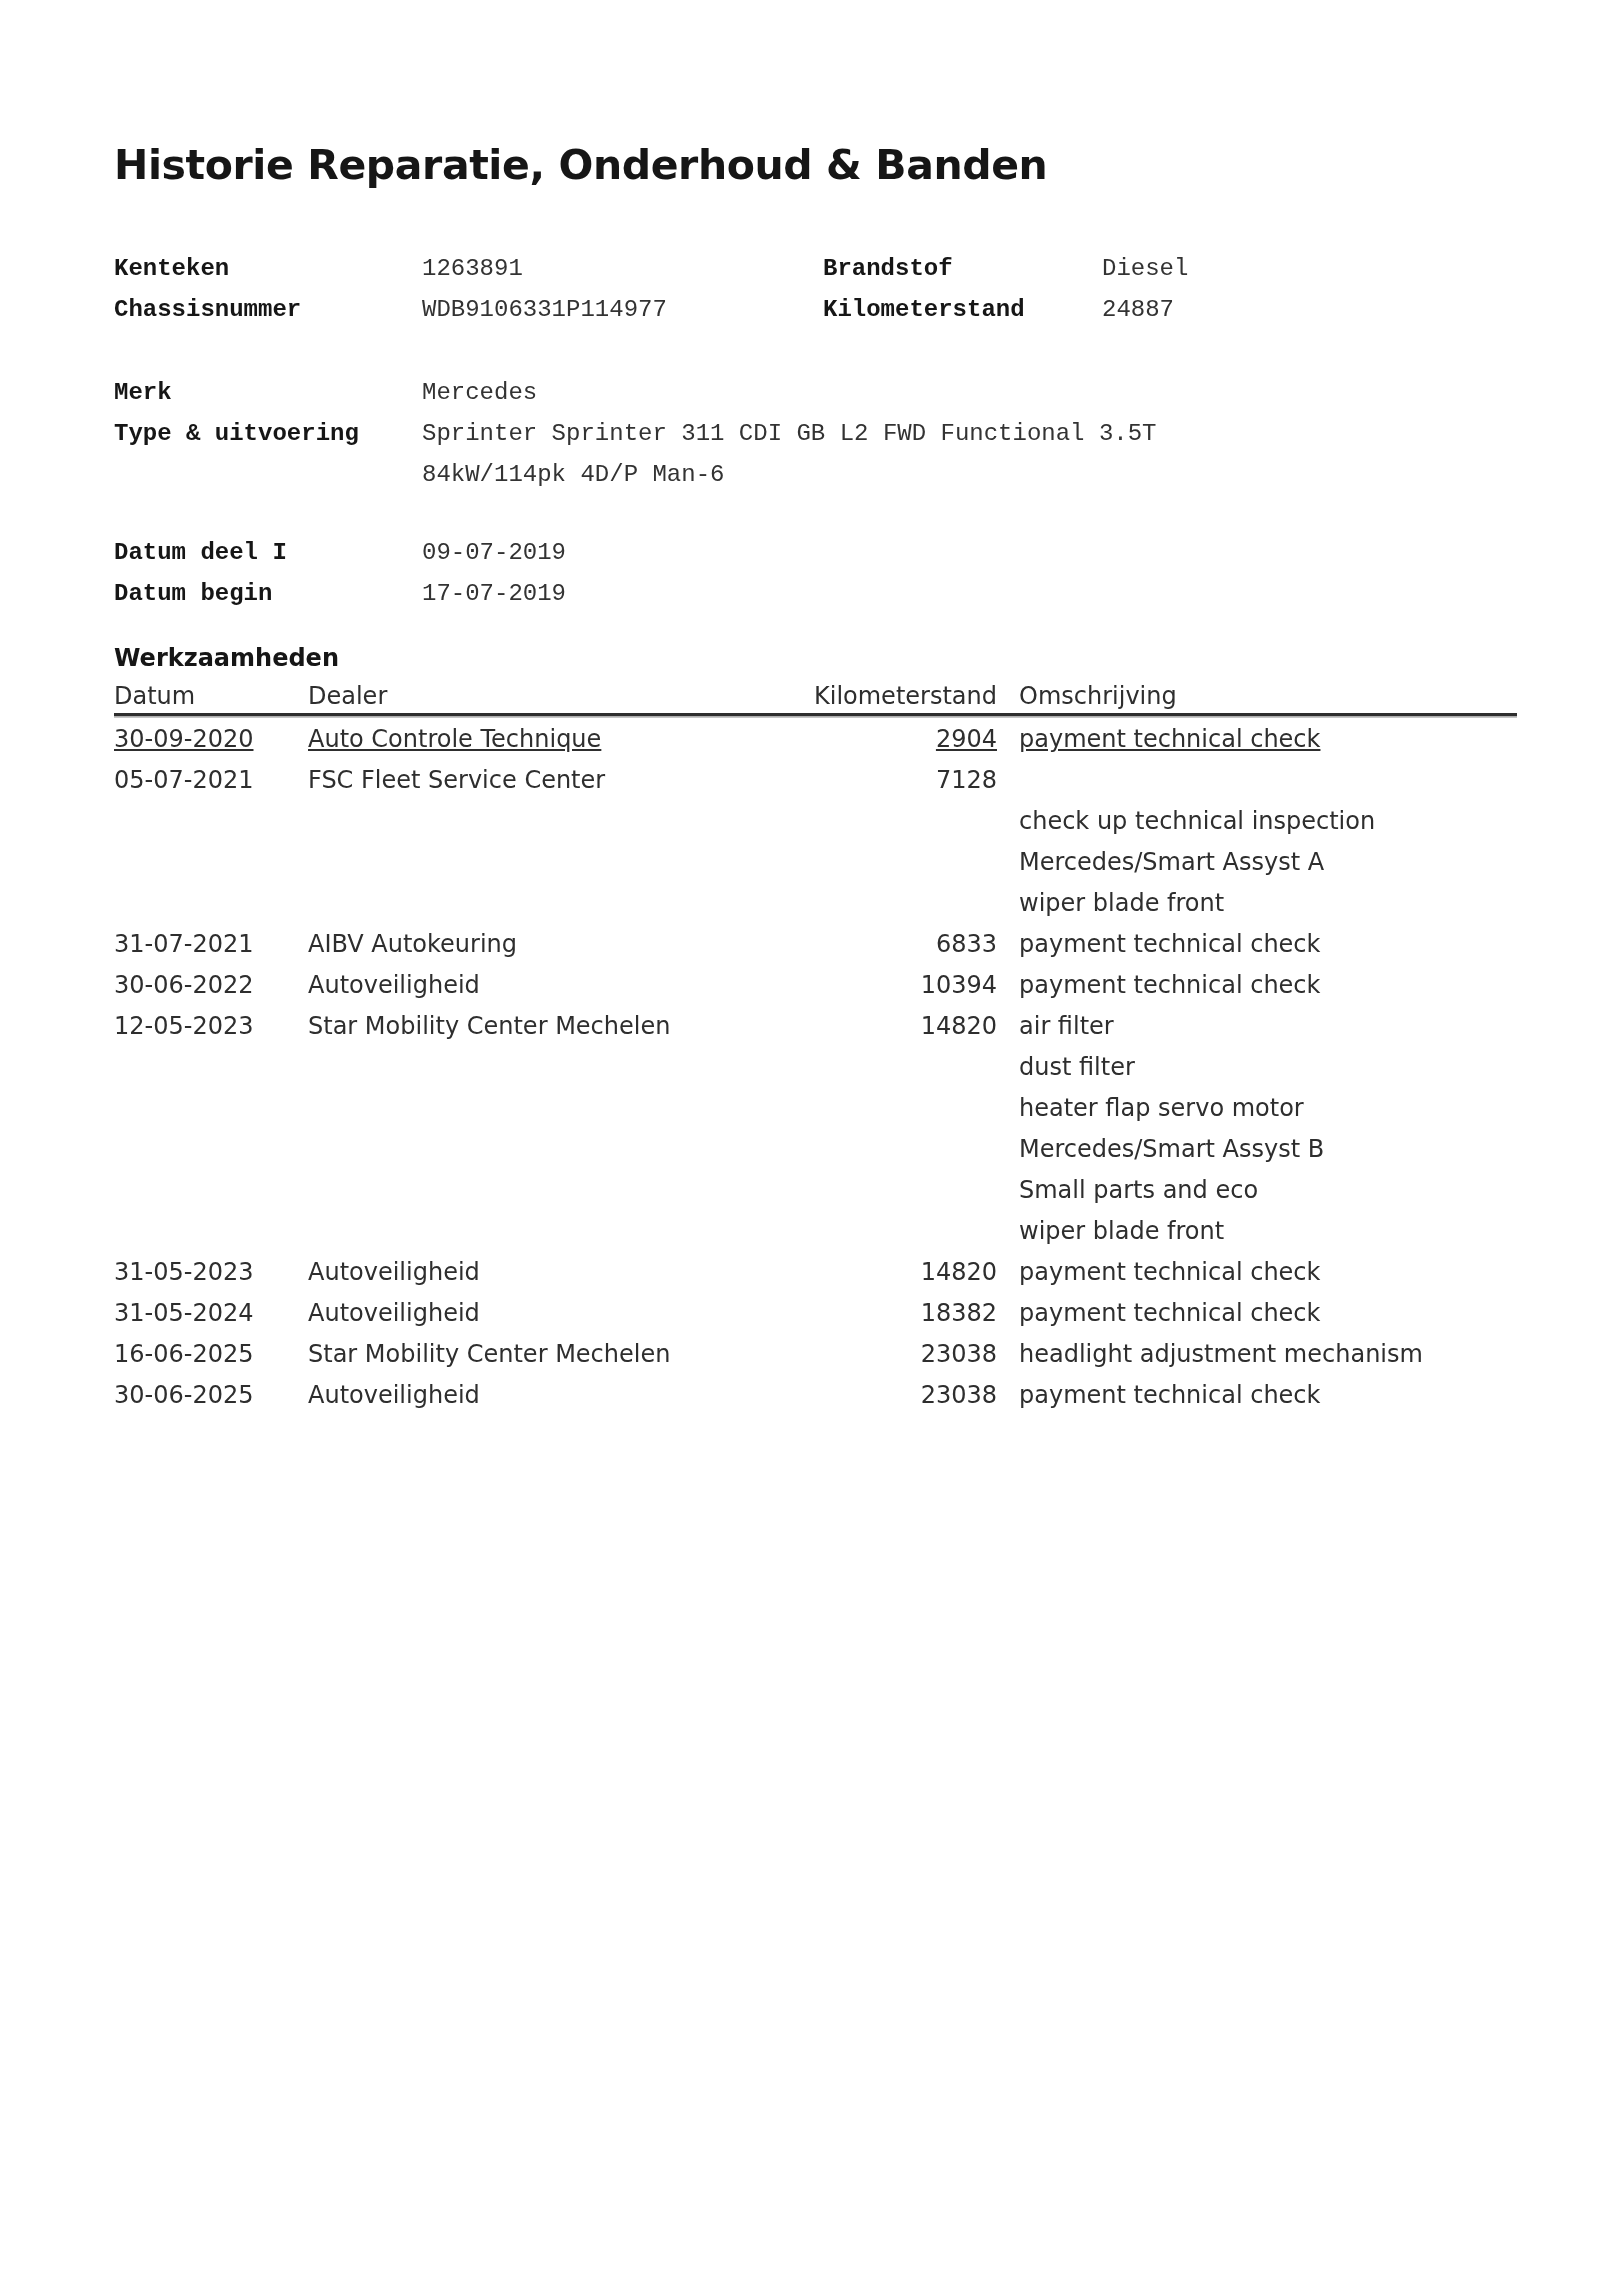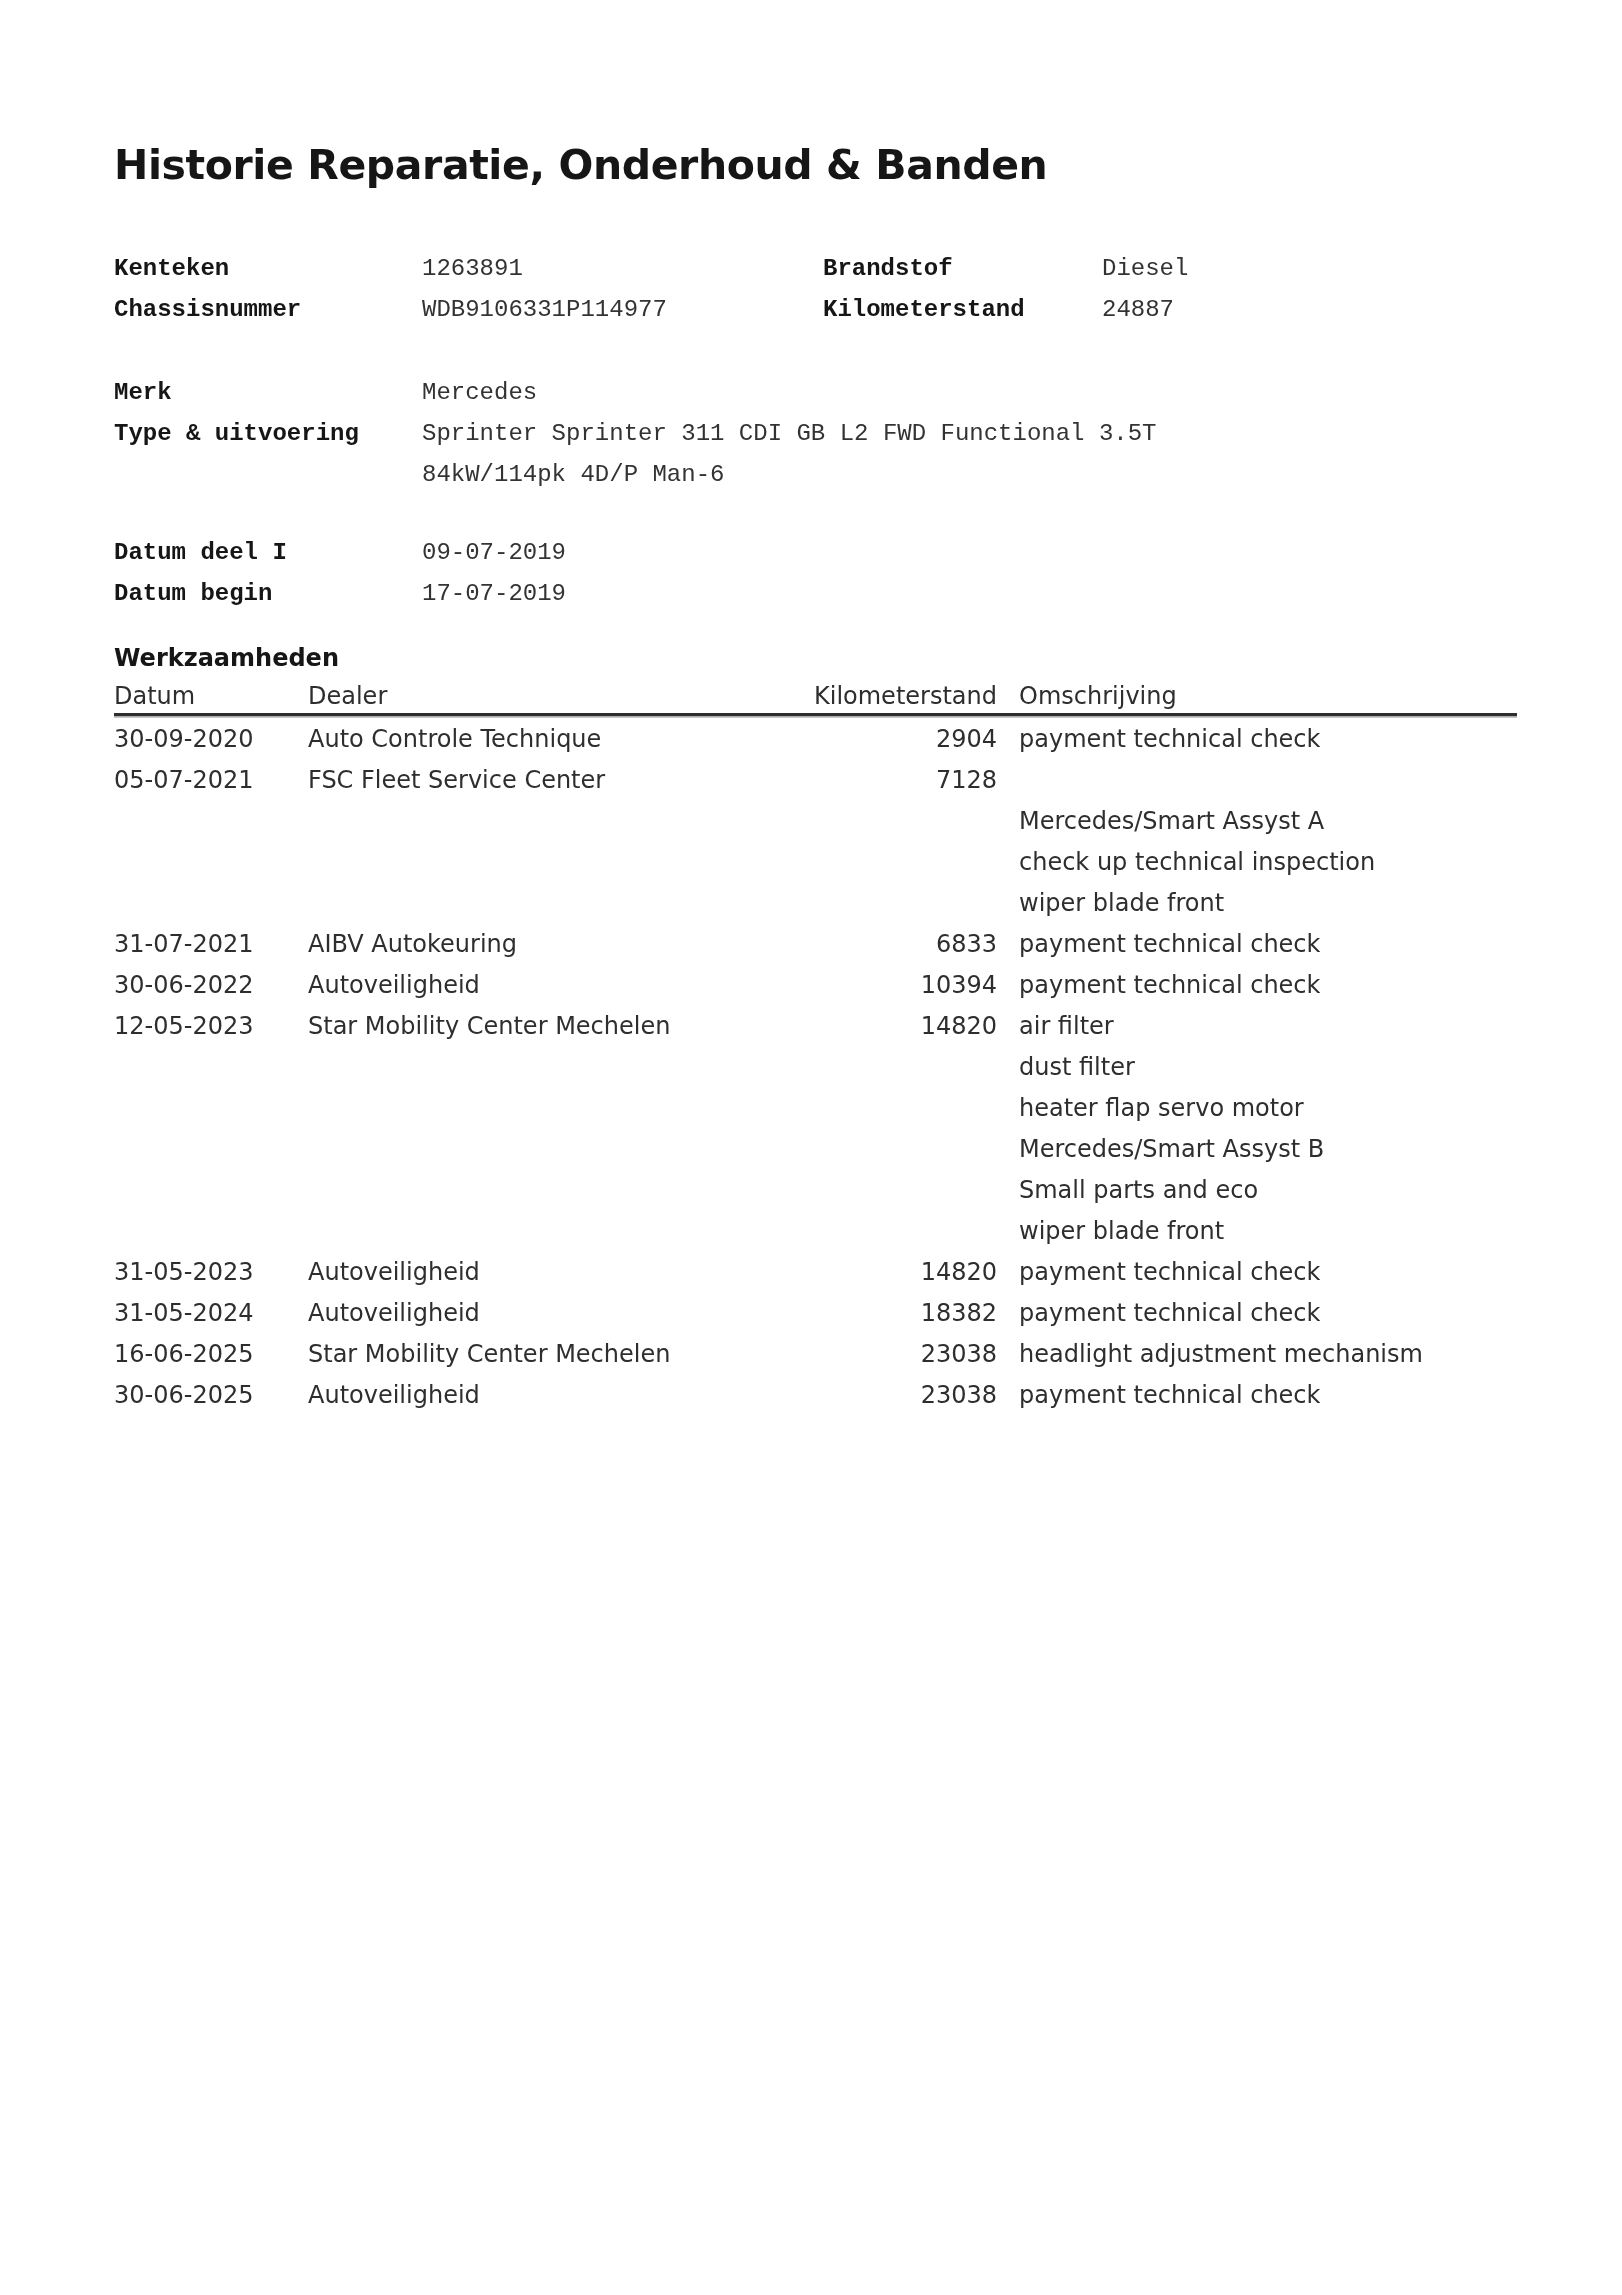--- a/index.html
+++ b/index.html
@@ -78,20 +78,21 @@
     line-height: 34px;
     color: #2e2e2e;
     border-bottom: 3.4px solid #2e2e2e;
     box-shadow: 0 1.7px 0 rgba(130,130,130,0.65);
   }
   .trow {
     line-height: 41px;
   }
   .trow:first-child {
     margin-top: 3.4px;
+    text-decoration: underline;
   }
   .cell-kilometerstand, .th-kilometerstand {
     text-align: right;
   }
   .cell-omschrijving, .th-omschrijving {
     padding-left: 22px;
   }
   .cell-datum, .cell-dealer, .cell-kilometerstand, .cell-omschrijving {
     color: #2e2e2e;
     white-space: nowrap;
@@ -148,27 +149,27 @@
           </div>
           <div class="trow">
             <div class="cell-datum">05-07-2021</div>
             <div class="cell-dealer">FSC Fleet Service Center</div>
             <div class="cell-kilometerstand">7128</div>
           </div>
           <div class="trow">
             <div class="cell-datum"></div>
             <div class="cell-dealer"></div>
             <div class="cell-kilometerstand"></div>
+            <div class="cell-omschrijving">check up technical inspection</div>
+          </div>
+          <div class="trow">
+            <div class="cell-datum"></div>
+            <div class="cell-dealer"></div>
+            <div class="cell-kilometerstand"></div>
             <div class="cell-omschrijving">Mercedes/Smart Assyst A</div>
-          </div>
-          <div class="trow">
-            <div class="cell-datum"></div>
-            <div class="cell-dealer"></div>
-            <div class="cell-kilometerstand"></div>
-            <div class="cell-omschrijving">check up technical inspection</div>
           </div>
           <div class="trow">
             <div class="cell-datum"></div>
             <div class="cell-dealer"></div>
             <div class="cell-kilometerstand"></div>
             <div class="cell-omschrijving">wiper blade front</div>
           </div>
           <div class="trow">
             <div class="cell-datum">31-07-2021</div>
             <div class="cell-dealer">AIBV Autokeuring</div>

